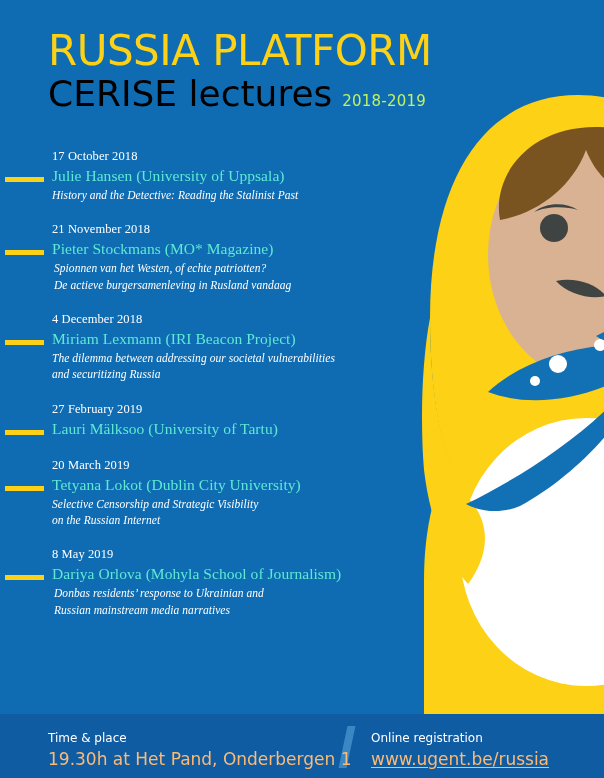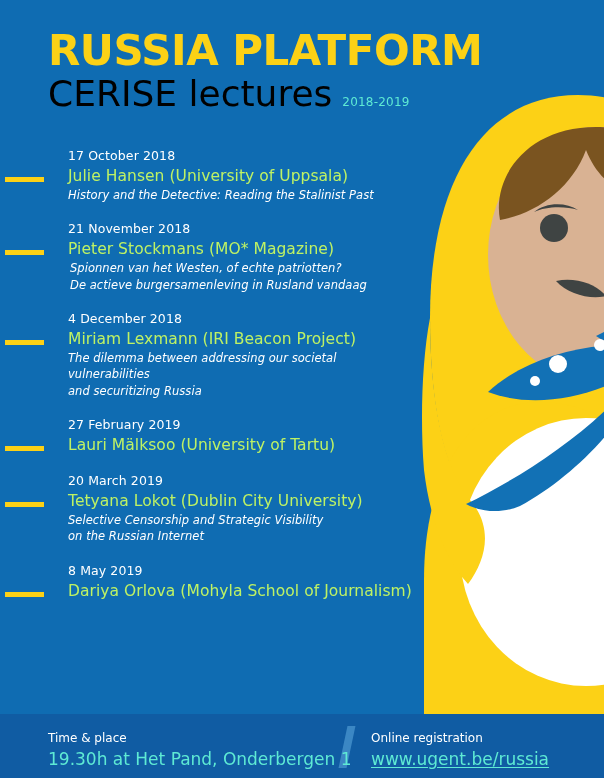--- a/index.html
+++ b/index.html
@@ -28,79 +28,80 @@
 
   
   .header {
     position: absolute;
     left: 48px;
     top: 30px;
     z-index: 5;
   }
   .title-main {
     font-size: 42px;
-    font-weight: 700;
+    font-weight: 400;
     color: #fcd116;
     letter-spacing: -0.5px;
     line-height: 1.02;
     white-space: nowrap;
     margin: 0;
   }
   .title-sub-row {
     display: flex;
     align-items: baseline;
     margin-top: 2px;
   }
   .title-sub {
     font-size: 36px;
     font-weight: 400;
     color: #000000;
     line-height: 1.05;
     white-space: nowrap;
   }
   .title-years {
-    font-size: 12px;
+    font-size: 15px;
     font-weight: 400;
-    color: #5eead4;
+    color: #bef264;
     margin-left: 10px;
     white-space: nowrap;
     letter-spacing: 0.2px;
   }
 
   
   .lectures {
     position: absolute;
     left: 0;
     top: 148px;
     width: 420px;
     z-index: 5;
   }
   .lecture {
     position: relative;
-    padding-left: 68px;
+    padding-left: 52px;
     margin-bottom: 18px;
+    font-family: Liberation Serif, serif;
   }
   .lecture .dash {
     position: absolute;
     left: 5px;
     top: 29px;
     width: 39px;
     height: 5px;
     background: #fcd116;
   }
   .lec-date {
     font-size: 12.5px;
     color: #ffffff;
     line-height: 1.35;
     margin-bottom: 1px;
     letter-spacing: 0.1px;
   }
   .lec-speaker {
     font-size: 15.5px;
-    color: #bef264;
+    color: #5eead4;
     line-height: 1.3;
     letter-spacing: 0.05px;
     margin-bottom: 1px;
   }
   .lec-topic {
     font-size: 11.5px;
     font-style: italic;
     color: #ffffff;
     line-height: 1.42;
     letter-spacing: 0.05px;
@@ -137,21 +138,21 @@
   .foot-col.left  { left: 48px; }
   .foot-col.right { left: 371px; }
   .foot-label {
     font-size: 12px;
     color: #ffffff;
     line-height: 1.4;
     margin-bottom: 2px;
   }
   .foot-value {
     font-size: 17px;
-    color: #5eead4;
+    color: #fdba74;
     line-height: 1.25;
     white-space: nowrap;
   }
   .foot-value.link {
     text-decoration: underline;
     text-underline-offset: 2px;
   }
 </style>
 </head>
 <body>
@@ -278,20 +279,22 @@
       <div class="lec-date">20 March 2019</div>
       <div class="lec-speaker">Tetyana Lokot (Dublin City University)</div>
       <div class="lec-topic">Selective Censorship and Strategic Visibility</div>
       <div class="lec-topic">on the Russian Internet</div>
     </div>
 
     <div class="lecture indent">
       <span class="dash"></span>
       <div class="lec-date">8 May 2019</div>
       <div class="lec-speaker">Dariya Orlova (Mohyla School of Journalism)</div>
+      <div class="lec-topic">Donbas residents’ response to Ukrainian and</div>
+      <div class="lec-topic">Russian mainstream media narratives</div>
     </div>
 
   </div>
 
   <div class="footer">
     <span class="footer-slash"></span>
 
     <div class="foot-col left">
       <div class="foot-label">Time &amp; place</div>
       <div class="foot-value">19.30h at Het Pand, Onderbergen 1</div>

